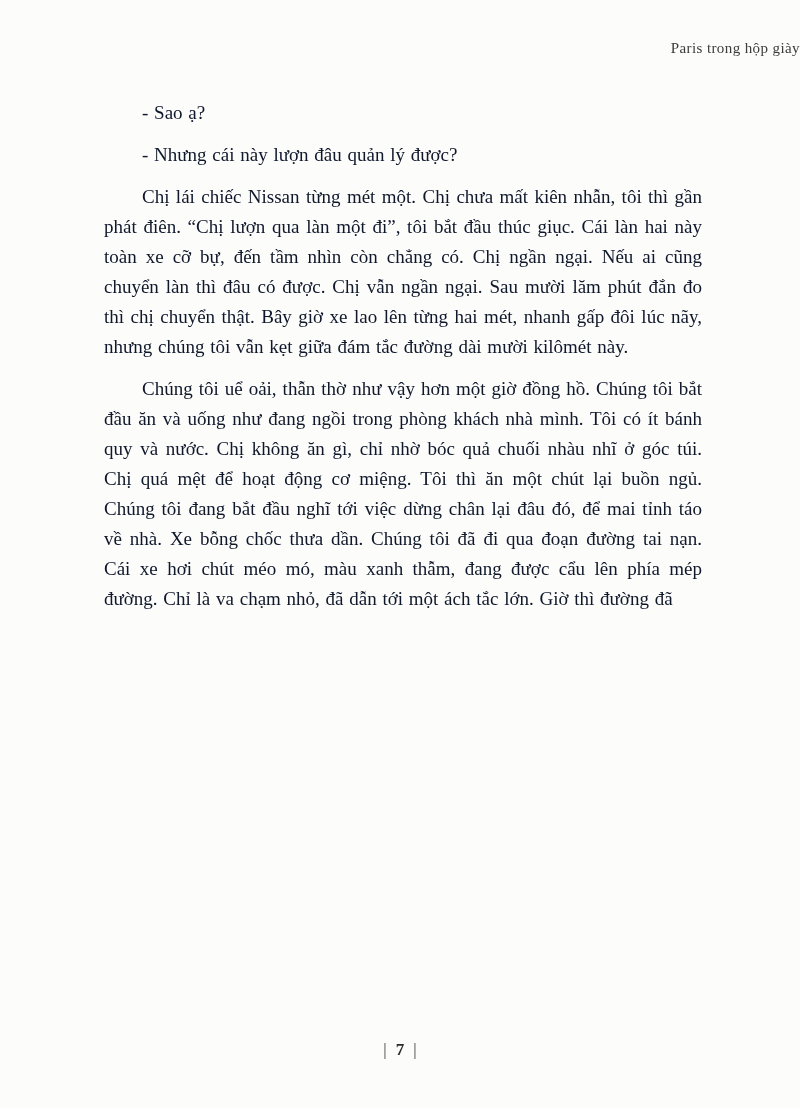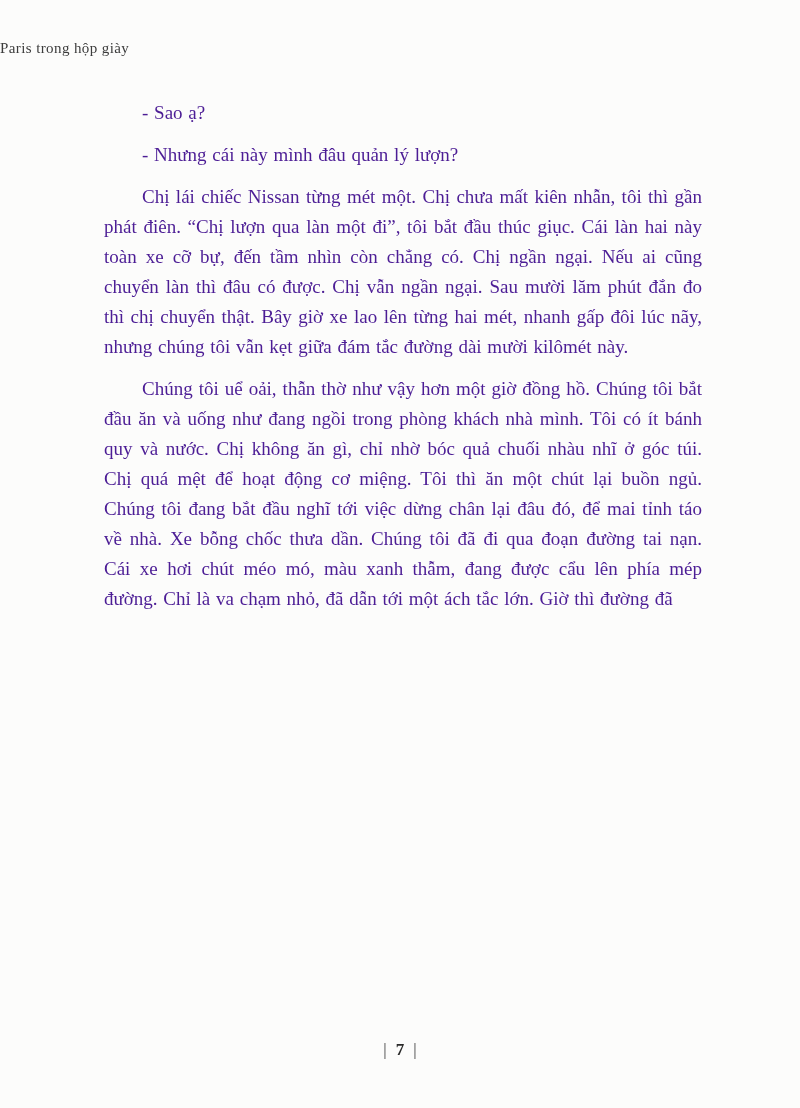--- a/index.html
+++ b/index.html
@@ -16,34 +16,34 @@
     font-family: "Liberation Serif", "DejaVu Serif", serif;
     color: #222;
     overflow: hidden;
     box-sizing: border-box;
   }
   .running-header {
     position: absolute;
     top: 40px;
     left: 0;
     width: 100%;
-    text-align: left;
+    text-align: right;
     font-size: 15px;
     letter-spacing: 0.4px;
     color: #3c3c3c;
   }
   .content {
     position: absolute;
     top: 98px;
     left: 104px;
     width: 598px;
     text-align: justify;
     font-size: 19px;
     line-height: 30px;
-    color: #4c1d95;
+    color: #0f172a;
   }
   .content p {
     margin: 0 0 12px 0;
     text-indent: 38px;
     word-spacing: 1px;
   }
   .footer {
     position: absolute;
     bottom: 48px;
     left: 0;
@@ -63,21 +63,21 @@
 </style>
 </head>
 <body>
 
 <div class="page">
 
   <div class="running-header">Paris trong hộp giày</div>
 
   <div class="content">
     <p>- Sao ạ?</p>
-    <p>- Nhưng cái này mình đâu quản lý lượn?</p>
+    <p>- Nhưng cái này lượn đâu quản lý được?</p>
     <p>Chị lái chiếc Nissan từng mét một. Chị chưa mất kiên nhẫn, tôi thì gần phát điên. “Chị lượn qua làn một đi”, tôi bắt đầu thúc giục. Cái làn hai này toàn xe cỡ bự, đến tầm nhìn còn chẳng có. Chị ngần ngại. Nếu ai cũng chuyển làn thì đâu có được. Chị vẫn ngần ngại. Sau mười lăm phút đắn đo thì chị chuyển thật. Bây giờ xe lao lên từng hai mét, nhanh gấp đôi lúc nãy, nhưng chúng tôi vẫn kẹt giữa đám tắc đường dài mười kilômét này.</p>
     <p>Chúng tôi uể oải, thẫn thờ như vậy hơn một giờ đồng hồ. Chúng tôi bắt đầu ăn và uống như đang ngồi trong phòng khách nhà mình. Tôi có ít bánh quy và nước. Chị không ăn gì, chỉ nhờ bóc quả chuối nhàu nhĩ ở góc túi. Chị quá mệt để hoạt động cơ miệng. Tôi thì ăn một chút lại buồn ngủ. Chúng tôi đang bắt đầu nghĩ tới việc dừng chân lại đâu đó, để mai tỉnh táo về nhà. Xe bỗng chốc thưa dần. Chúng tôi đã đi qua đoạn đường tai nạn. Cái xe hơi chút méo mó, màu xanh thẫm, đang được cẩu lên phía mép đường. Chỉ là va chạm nhỏ, đã dẫn tới một ách tắc lớn. Giờ thì đường đã</p>
   </div>
 
   <div class="footer">
     <span class="bar">|</span><span class="page-num">7</span><span class="bar">|</span>
   </div>
 
 </div>
 

